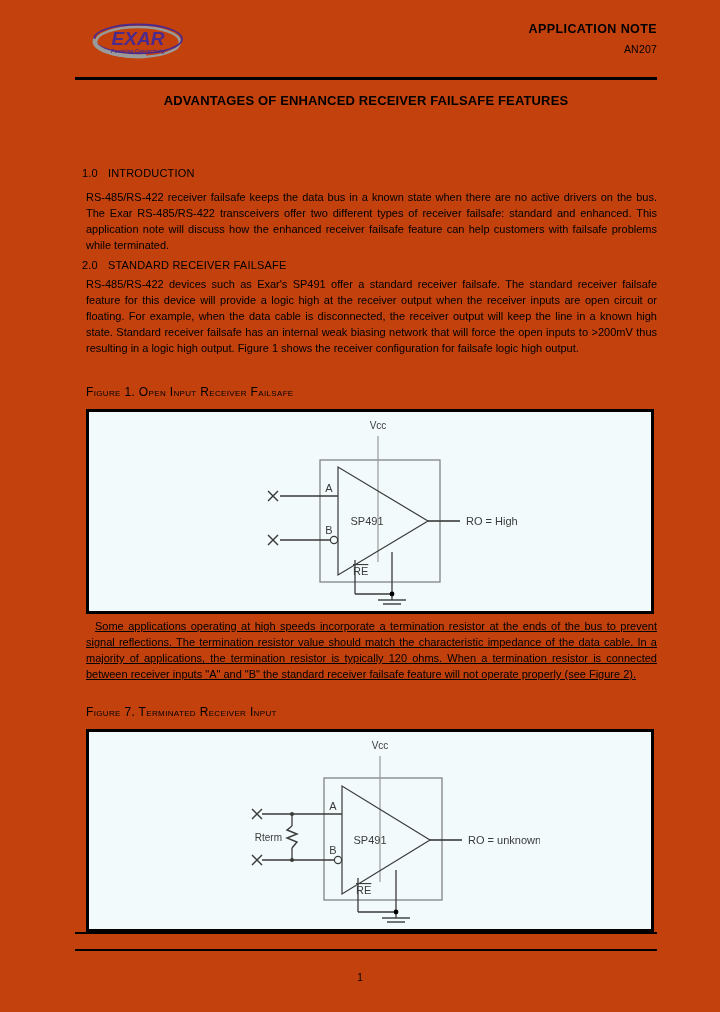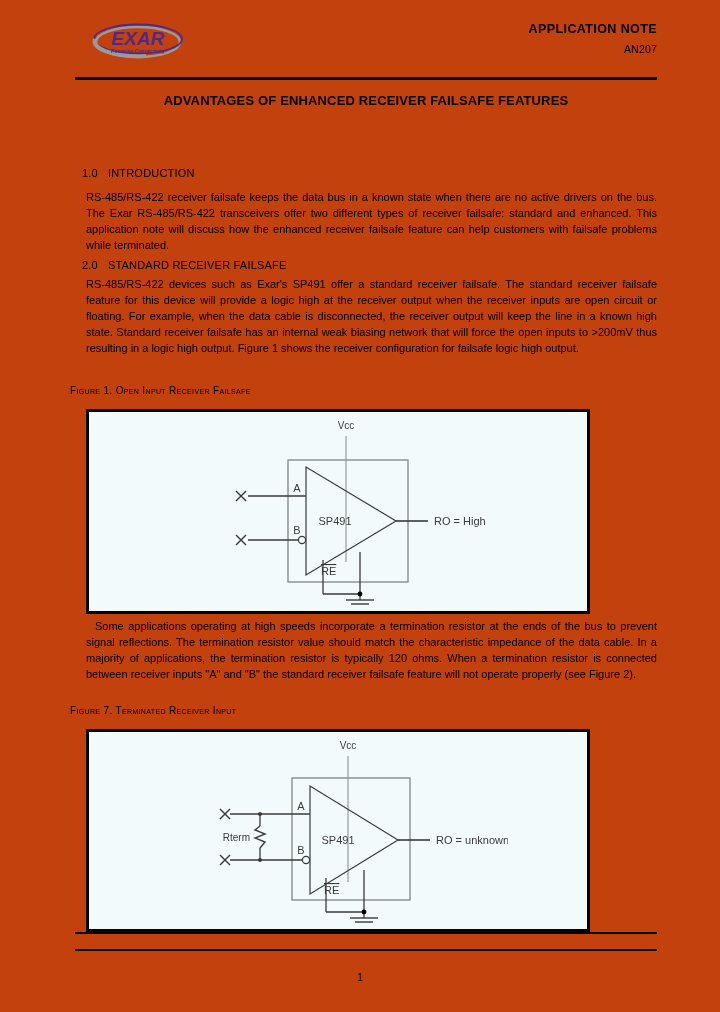--- a/index.html
+++ b/index.html
@@ -88,38 +88,38 @@
     position: absolute;
     left: 86px;
     width: 571px;
     font-size: 11px;
     line-height: 16px;
     text-align: justify;
     text-justify: inter-word;
   }
   #para-intro { top: 189px; }
   #para-std   { top: 276px; }
-  #para-term  { top: 618px; text-indent: 9px; }
+  #para-term  { top: 618px; text-indent: 9px; text-decoration: underline; }
 
   
   .fig-caption {
     position: absolute;
-    left: 70px;
-    font-size: 10px;
+    left: 86px;
+    font-size: 12px;
     font-variant: small-caps;
     letter-spacing: 0.35px;
   }
   #fig1-caption { top: 385px; }
   #fig2-caption { top: 705px; }
 
   
   .fig-box {
     position: absolute;
     left: 86px;
-    width: 504px;
+    width: 568px;
     border: 3px solid #000;
     background: #f2fafb;
     box-sizing: border-box;
   }
   #fig1-box { top: 409px; height: 205px; }
   #fig2-box { top: 729px; height: 203px; }
   .fig-svg {
     display: block;
     margin: 0 auto;
   }

